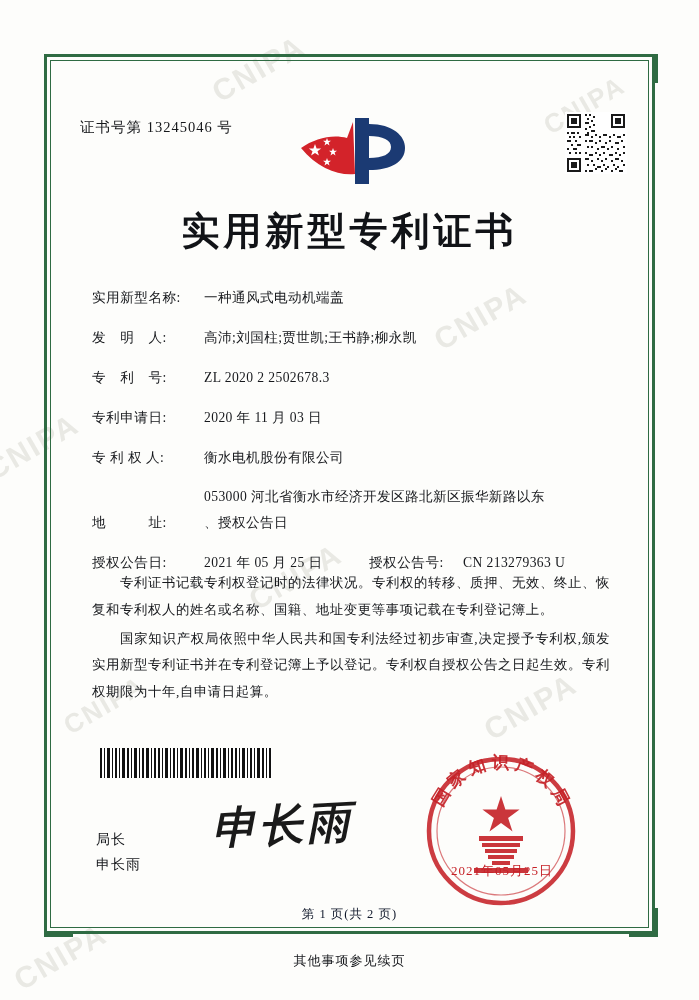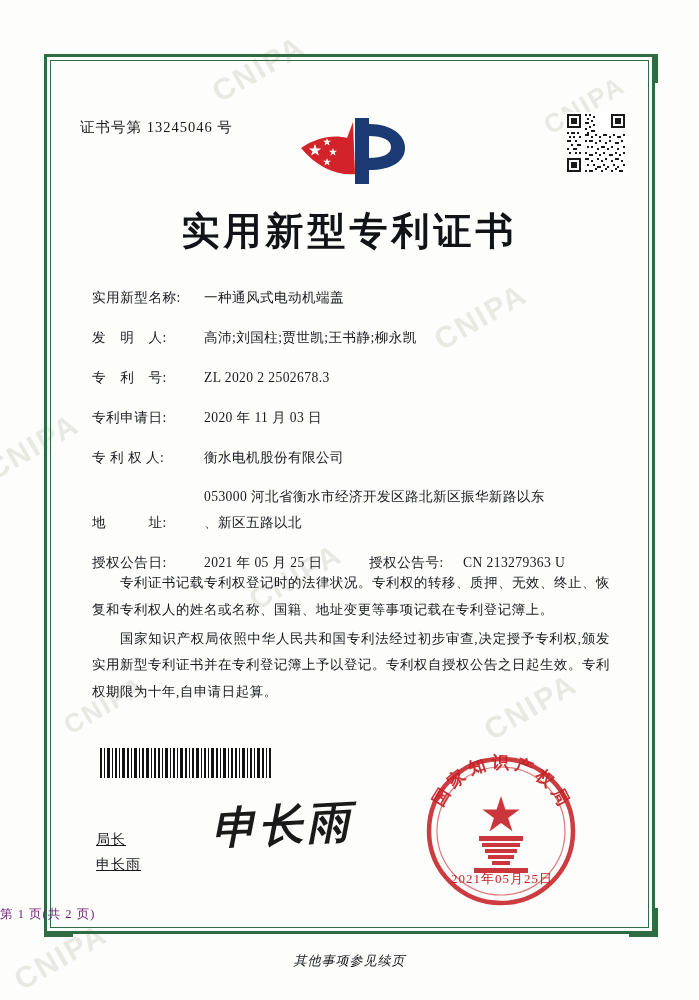--- a/index.html
+++ b/index.html
@@ -192,21 +192,20 @@
 
   
   .sig-labels {
     position: absolute;
     left: 96px;
     top: 828px;
     font-size: 14px;
     color: #16181c;
     line-height: 1.75;
     letter-spacing: 1px;
-    text-decoration: underline;
   }
   .sig-script {
     position: absolute;
     left: 212px;
     top: 796px;
     font-size: 44px;
     color: #1a1a1a;
     font-family: "Liberation Serif", serif;
     font-style: italic;
     font-weight: bold;
@@ -224,44 +223,42 @@
   }
   .seal-date {
     position: absolute;
     left: 424px;
     top: 862px;
     width: 156px;
     text-align: center;
     font-size: 13px;
     color: #c52127;
     letter-spacing: 1px;
-    margin-top: 8px;
   }
 
   
   .page-no {
     position: absolute;
     left: 0;
     right: 0;
     top: 906px;
-    text-align: left;
+    text-align: center;
     font-size: 12.5px;
-    color: #701a75;
+    color: #0f172a;
     letter-spacing: 1px;
   }
   .footnote {
     position: absolute;
     left: 0;
     right: 0;
     top: 952px;
     text-align: center;
     font-size: 13px;
     color: #16181c;
     letter-spacing: 1px;
-    font-style: italic;
   }
 </style>
 </head>
 <body>
 
 <div class="page">
 
   <div class="wm wm1">CNIPA</div>
   <div class="wm wm2">CNIPA</div>
   <div class="wm wm3">CNIPA</div>
@@ -430,21 +427,21 @@
 
     <div class="frow">
       <div class="flabel">专 利 权 人:</div>
       <div class="fvalue">衡水电机股份有限公司</div>
     </div>
 
     <div class="frow">
       <div class="flabel">地　　　址:</div>
       <div class="fvalue">
         <span>053000 河北省衡水市经济开发区路北新区振华新路以东</span>
-        <span class="cont">、新区五路以北</span>
+        <span class="cont">、授权公告日</span>
       </div>
     </div>
 
     <div class="frow split">
       <div class="flabel">授权公告日:</div>
       <div class="seg1-value">2021 年 05 月 25 日</div>
       <div class="seg2-label">授权公告号:</div>
       <div class="seg2-value">CN 213279363 U</div>
     </div>
 

